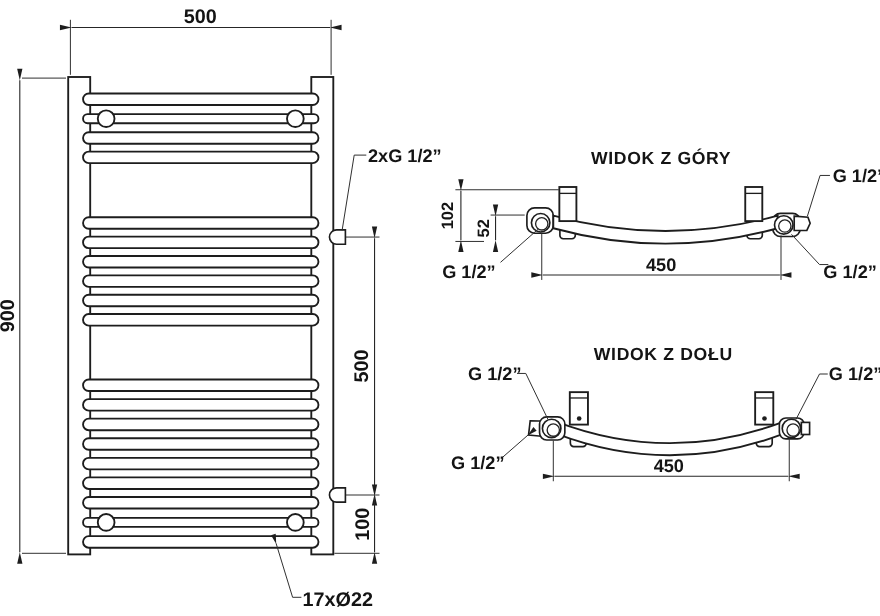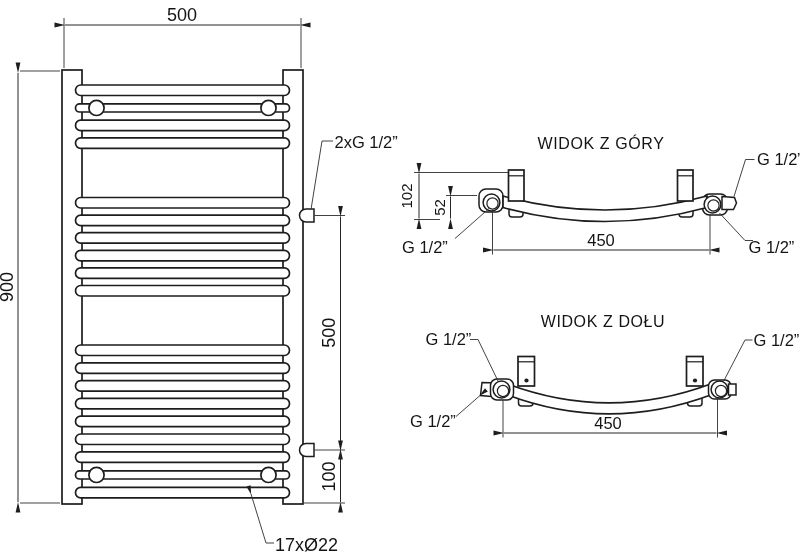--- a/index.html
+++ b/index.html
@@ -1,16 +1,16 @@
 <!DOCTYPE html>
 <html><head>
 <meta charset="utf-8">
 <style>
   html,body { margin:0; padding:0; background:#fff; }
-  #stage { position:relative; width:800px; height:560px; background:#ffffff; overflow:hidden; }
+  #stage { position:relative; width:800px; height:560px; background:#ffffff; overflow:hidden;font-weight:bold; }
   svg text { font-family:"Liberation Sans","DejaVu Sans",sans-serif; fill:#141414; }
   .t   { font-size:18px; }
   .t17 { font-size:16.5px; }
   .t15 { font-size:15px; }
   .title { font-size:16px; letter-spacing:0.6px; }
   .fw   { fill:#fff; stroke:#1d1d1d; stroke-width:1.7; }
   .fw15 { fill:#fff; stroke:#1d1d1d; stroke-width:1.5; }
   .fw12 { fill:#fff; stroke:#232323; stroke-width:1.2; }
   .ln12 { stroke:#1d1d1d; stroke-width:1.2; fill:none; }
   .dim  { stroke:#262626; stroke-width:1; fill:none; }

